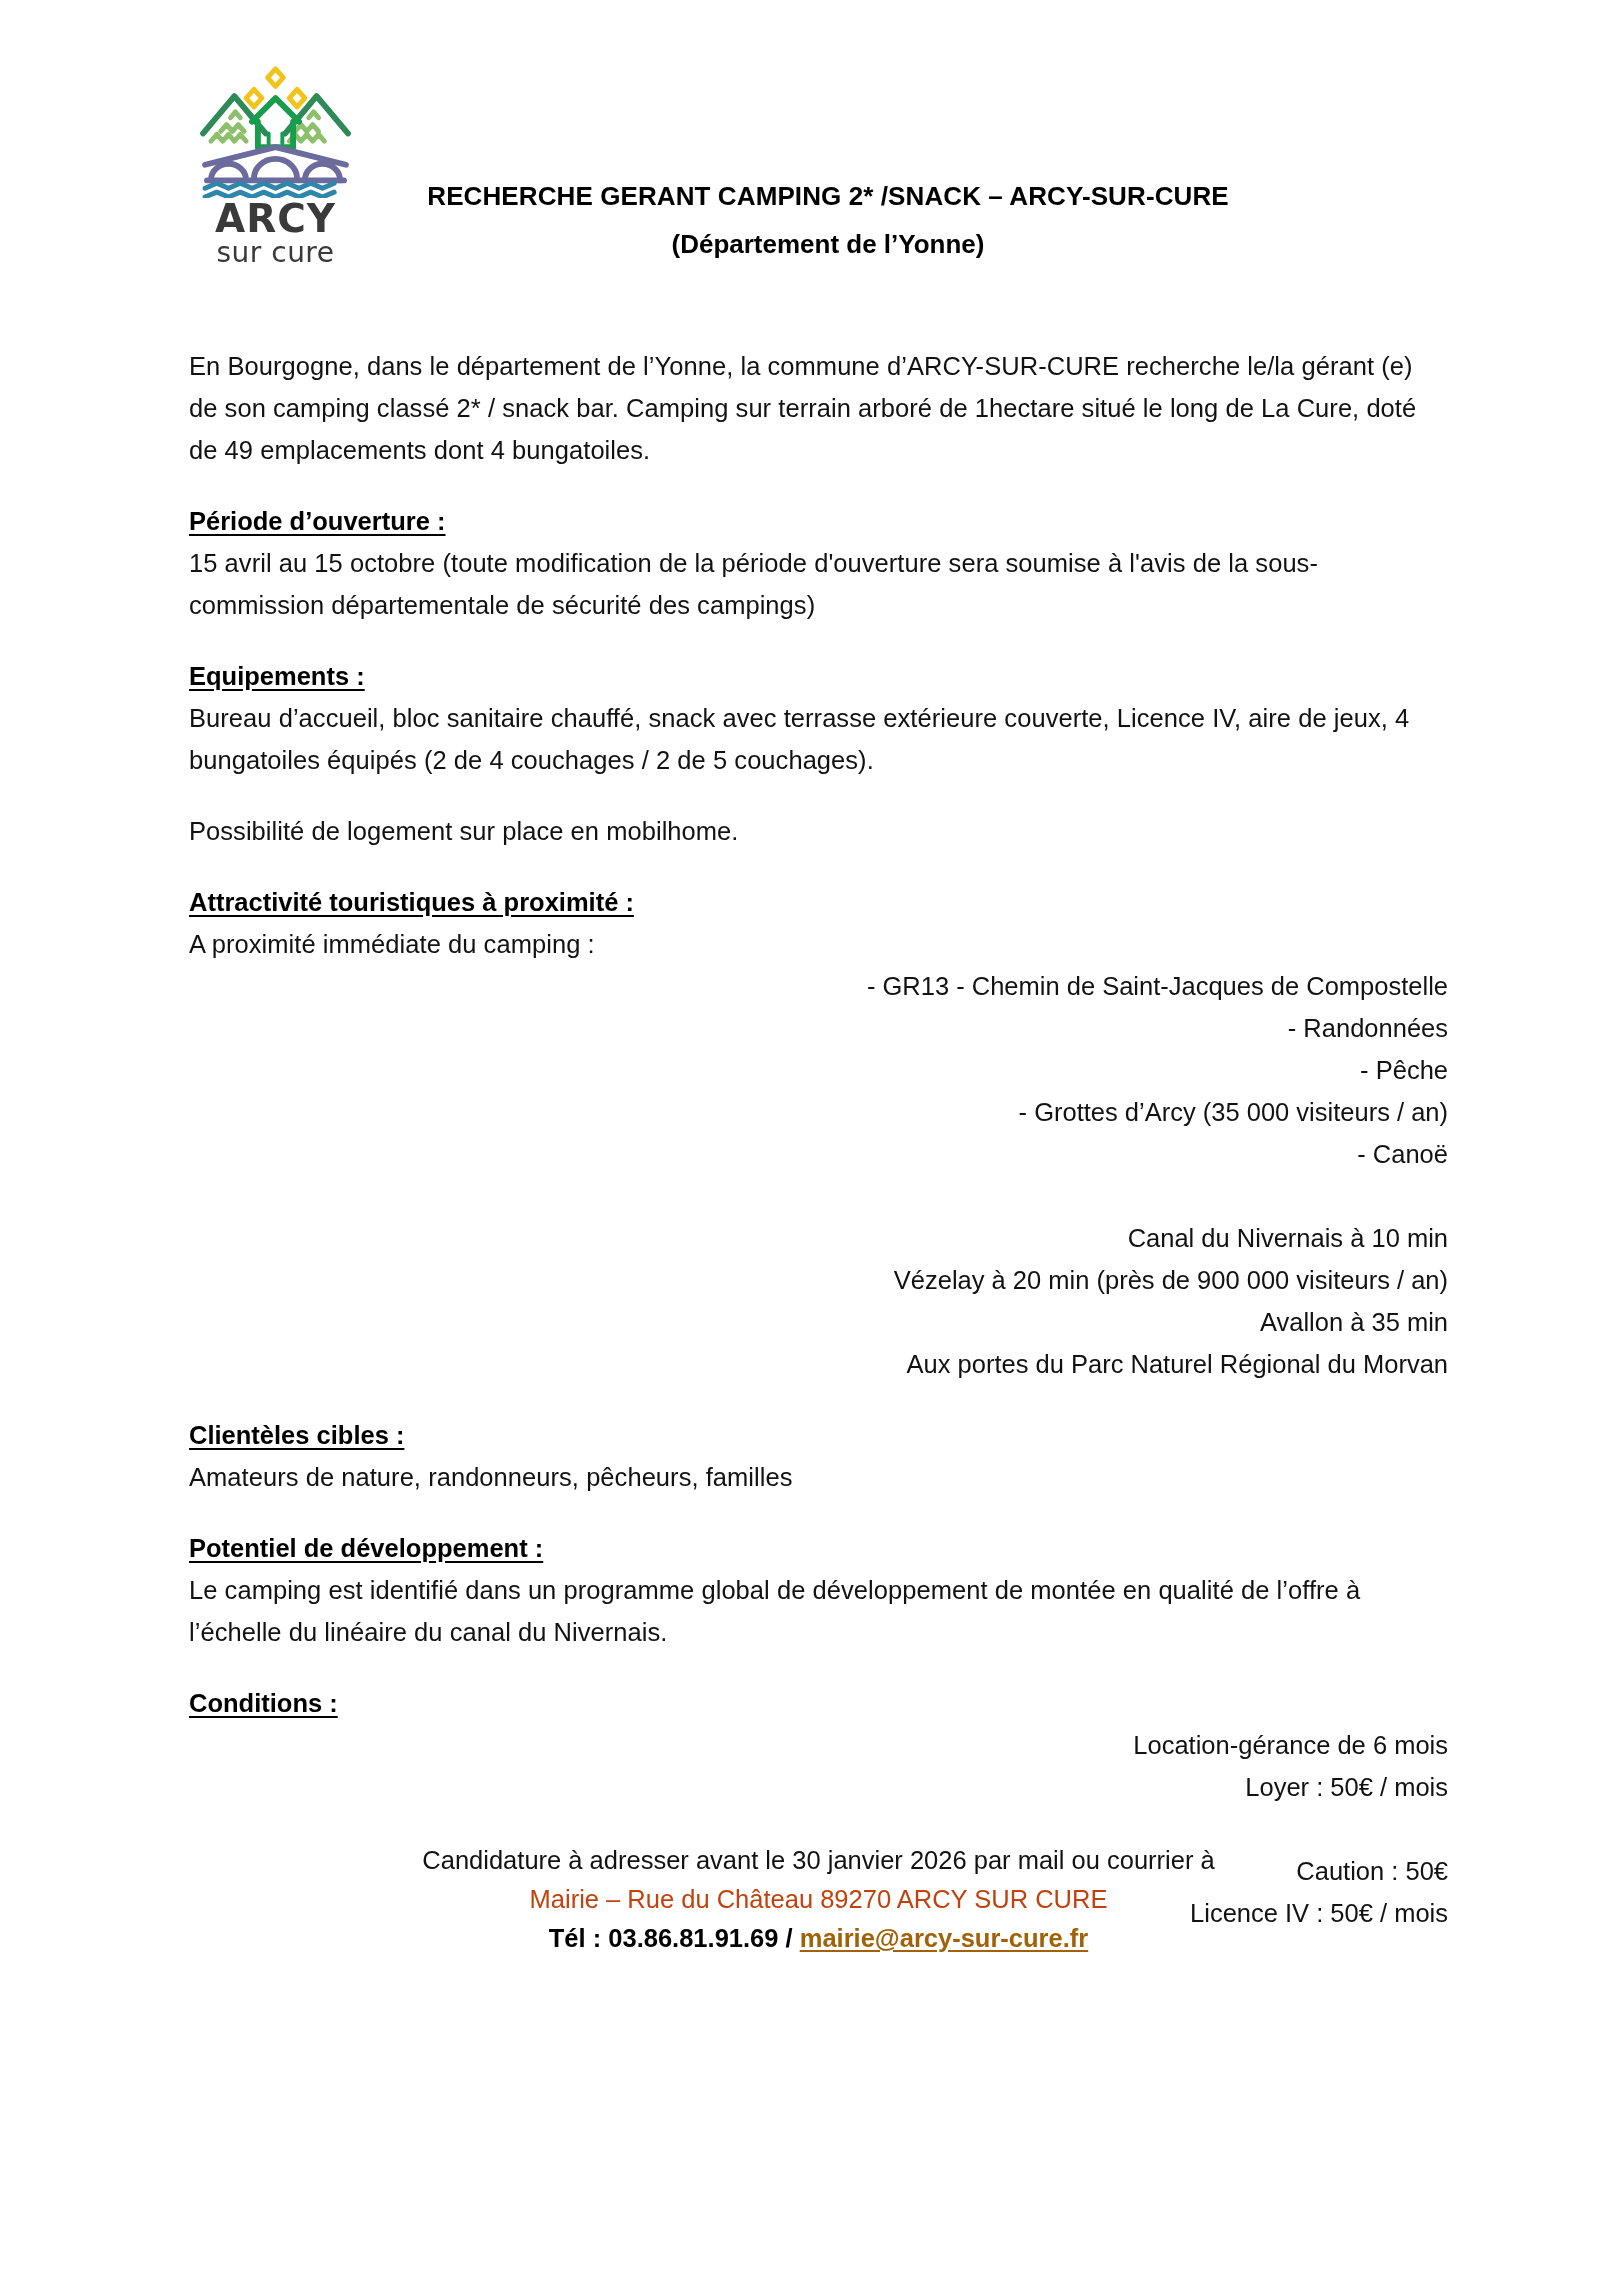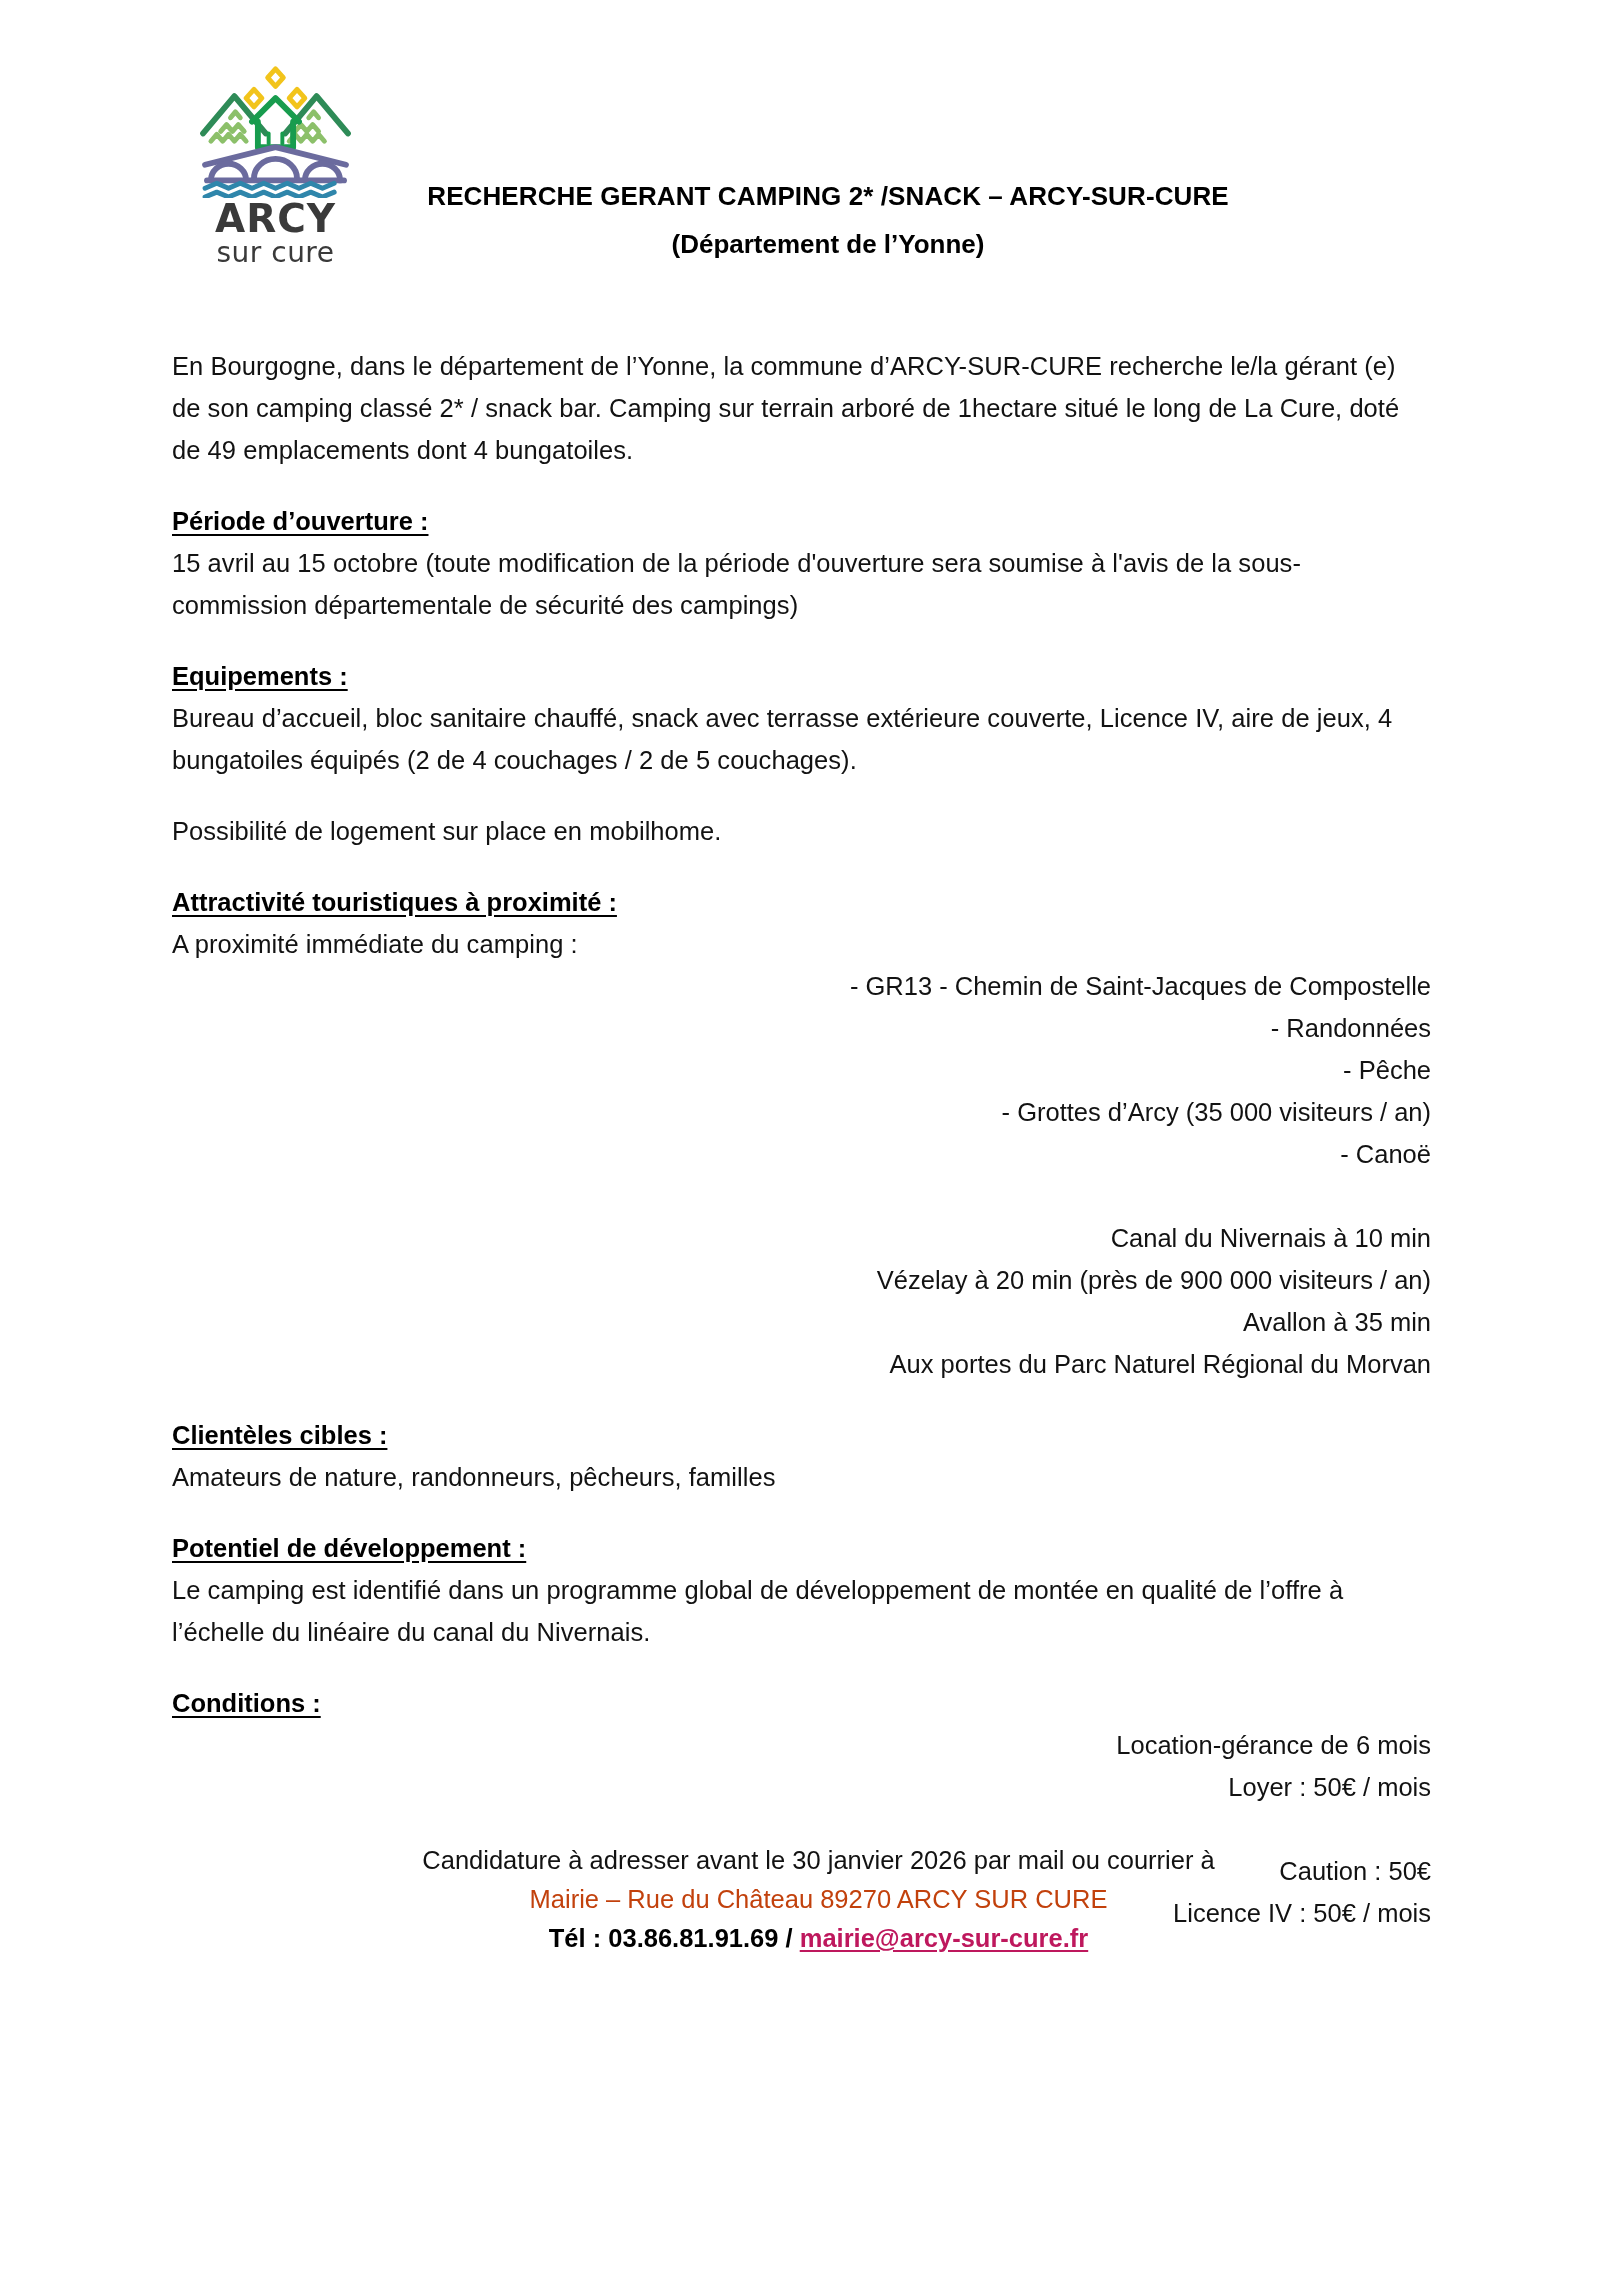--- a/index.html
+++ b/index.html
@@ -78,21 +78,21 @@
     font-family: "Liberation Sans", sans-serif;
     font-weight: bold;
     font-size: 26px;
     color: #000000;
     margin-top: 16.7px;
   }
 
   
   .content {
     position: absolute;
-    left: 172px;
+    left: 189px;
     top: 345px;
     width: 1259px;
   }
   .para {
     font-size: 25.5px;
     line-height: 42px;
     color: #121212;
     margin: 0;
     letter-spacing: 0.05px;
   }
@@ -136,21 +136,21 @@
     font-weight: normal;
     color: #c2410c;
   }
   .footer-line3 {
     font-size: 25.5px;
     line-height: 39px;
     font-weight: bold;
     color: #000000;
   }
   .mail-link {
-    color: #be185d;
+    color: #a16207;
     text-decoration: underline;
     text-underline-offset: 2.9px;
     font-weight: bold;
     margin-top: 24px;
   }
 </style>
 </head>
 <body>
 
 <div class="page">

